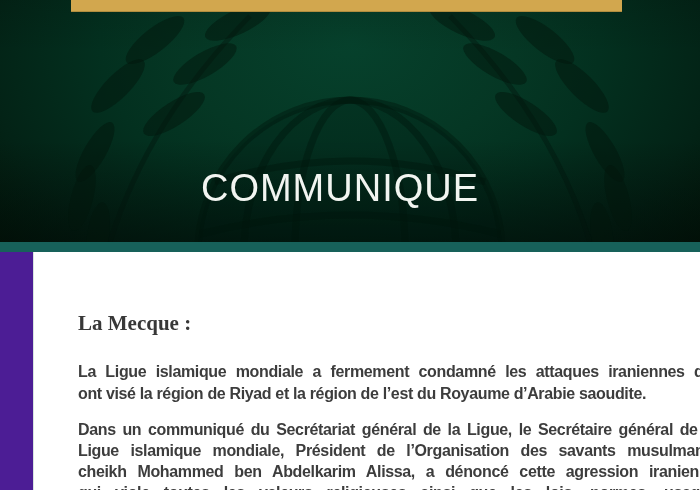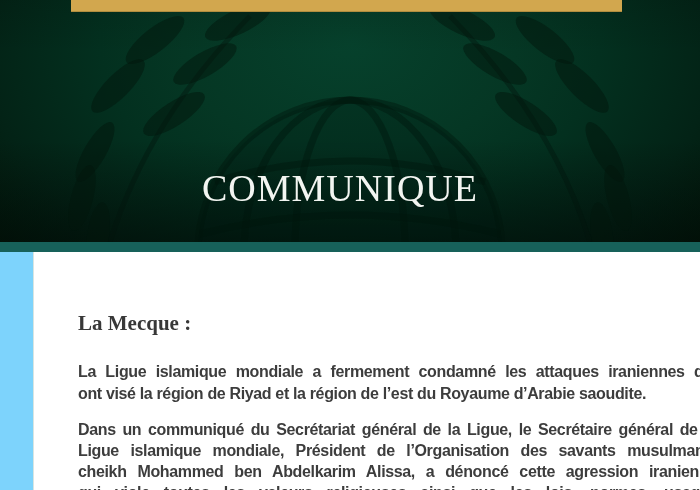--- a/index.html
+++ b/index.html
@@ -22,29 +22,29 @@
     pointer-events:none;
   }
   .gold-bar{
     position:absolute;left:71px;top:0;width:551px;height:11px;
     background:#d2a74e;border-bottom:1px solid #b18d3f;z-index:3;
   }
   .emblem{position:absolute;left:0;top:0;z-index:1;}
   .banner-title{
     position:absolute;left:0;top:166px;width:680px;margin:0;z-index:4;
     text-align:center;color:#f2f5f1;
-    font-family:Liberation Serif, serif;font-weight:400;
+    font-family:Liberation Sans, sans-serif;font-weight:400;
     font-size:38px;line-height:44px;letter-spacing:1px;
   }
 
   
   .divider{width:700px;height:10px;background:#17615a;}
 
   
-  .content{position:relative;width:700px;height:238px;background:#7dd3fc;}
+  .content{position:relative;width:700px;height:238px;background:#4c1d95;}
   .card{
     position:absolute;left:33px;top:0;width:639px;height:300px;
     background:#ffffff;border-left:1px solid #d8e5e1;border-right:1px solid #d8e5e1;
     padding:0 40px 0 44px;box-sizing:content-box;
   }
   .dateline{
     margin:58px 0 0 0;
     font-family:"Liberation Serif",serif;font-weight:700;
     font-size:21px;line-height:26px;color:#383838;
   }

